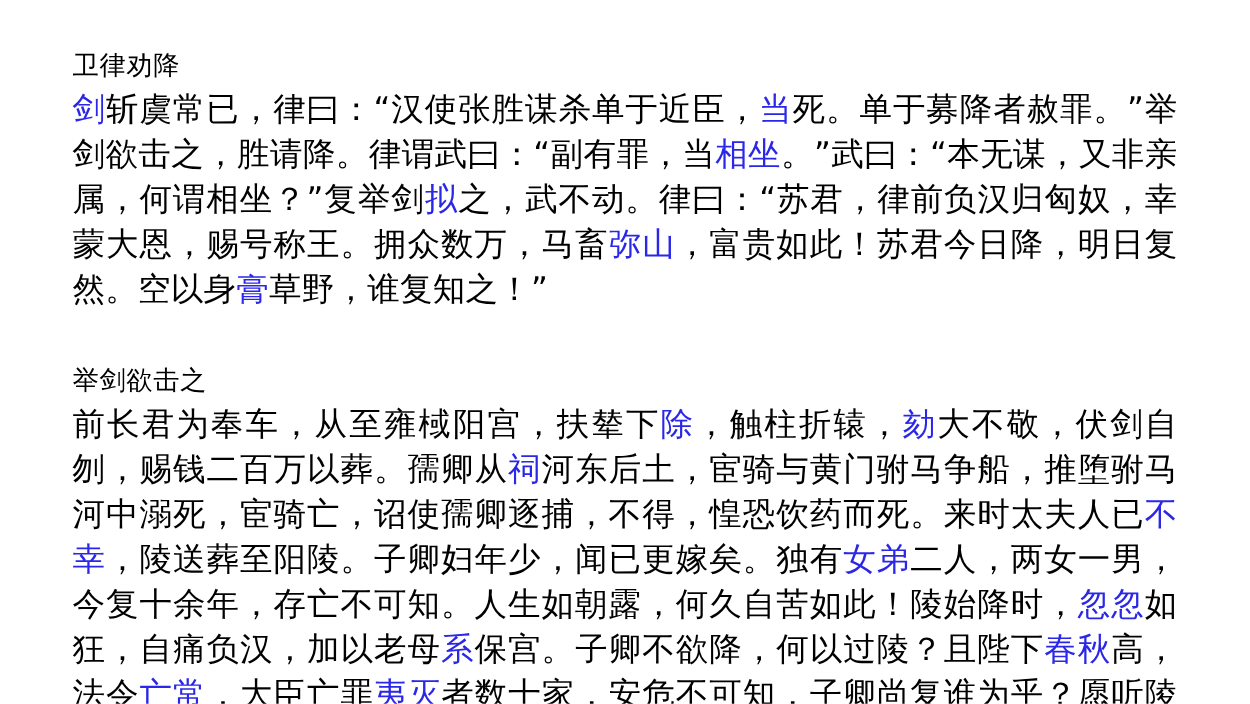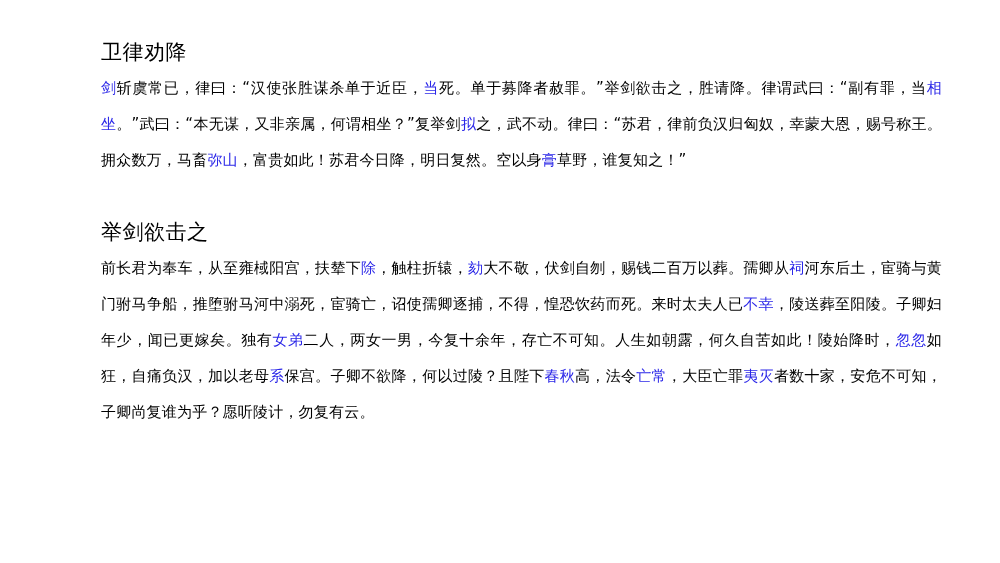--- a/index.html
+++ b/index.html
@@ -15,30 +15,29 @@
     overflow: hidden;
   }
   .page {
     width: 1000px;
     height: 563px;
     box-sizing: border-box;
     padding: 34px 58px 10px 58px;
   }
   .section {
     margin-bottom: 0;
-    margin-left: 43px;
   }
   .section-title {
     font-size: 21px;
     line-height: 36px;
     letter-spacing: 0.5px;
     color: #000000;
   }
   .body-text {
-    font-size: 15px;
+    font-size: 26px;
     line-height: 36px;
     letter-spacing: 0.2px;
     text-align: justify;
     text-justify: inter-character;
     color: #000000;
     word-break: break-all;
   }
   .hl {
     color: #2b27e8;
   }

